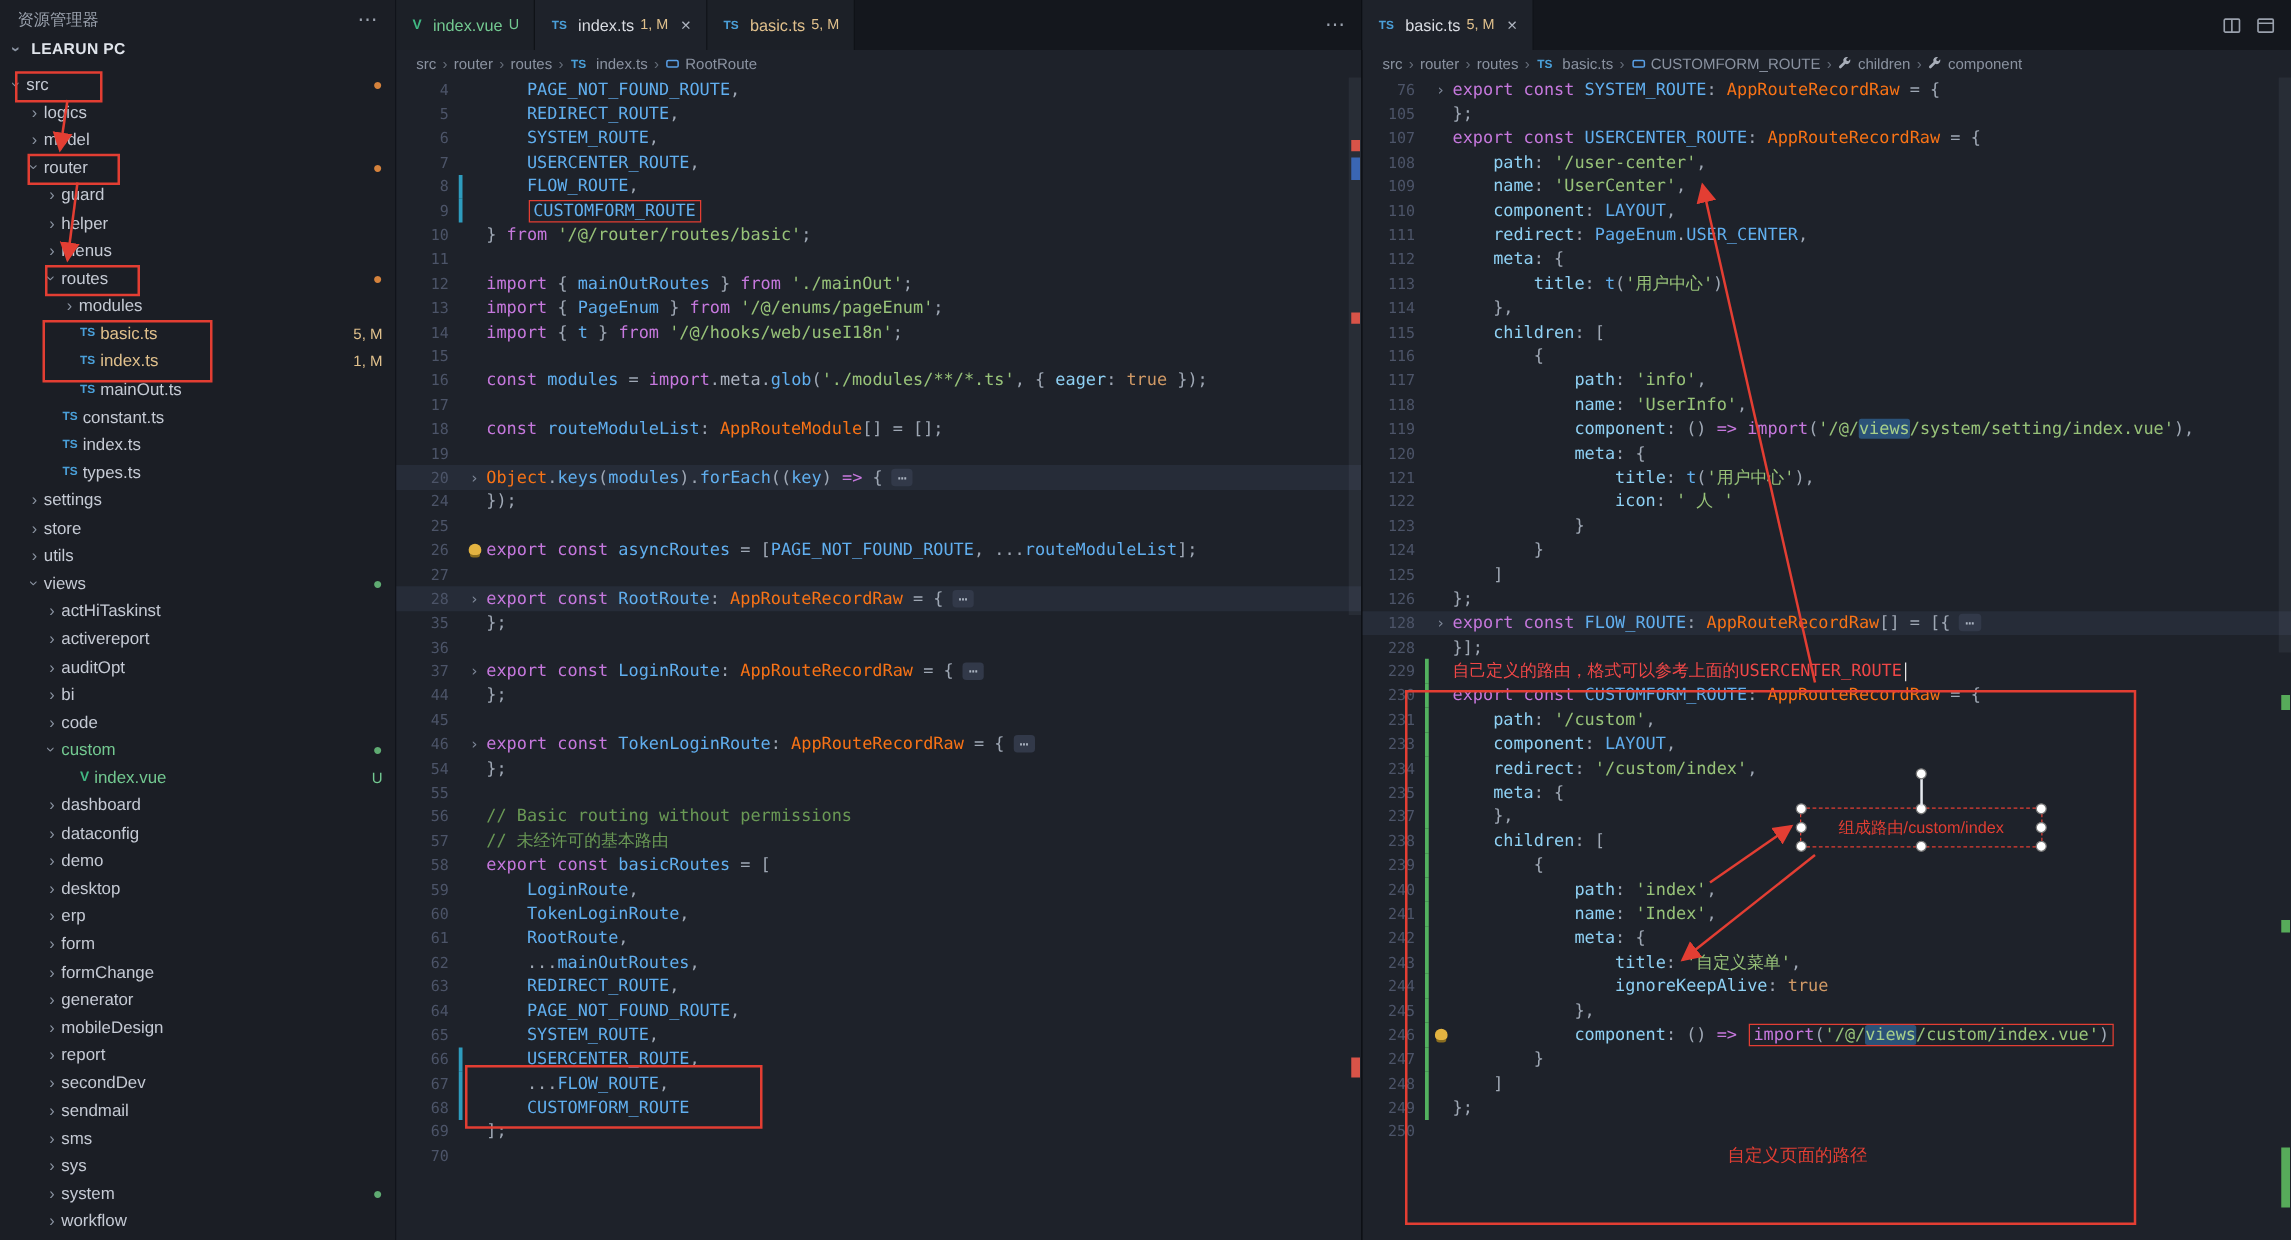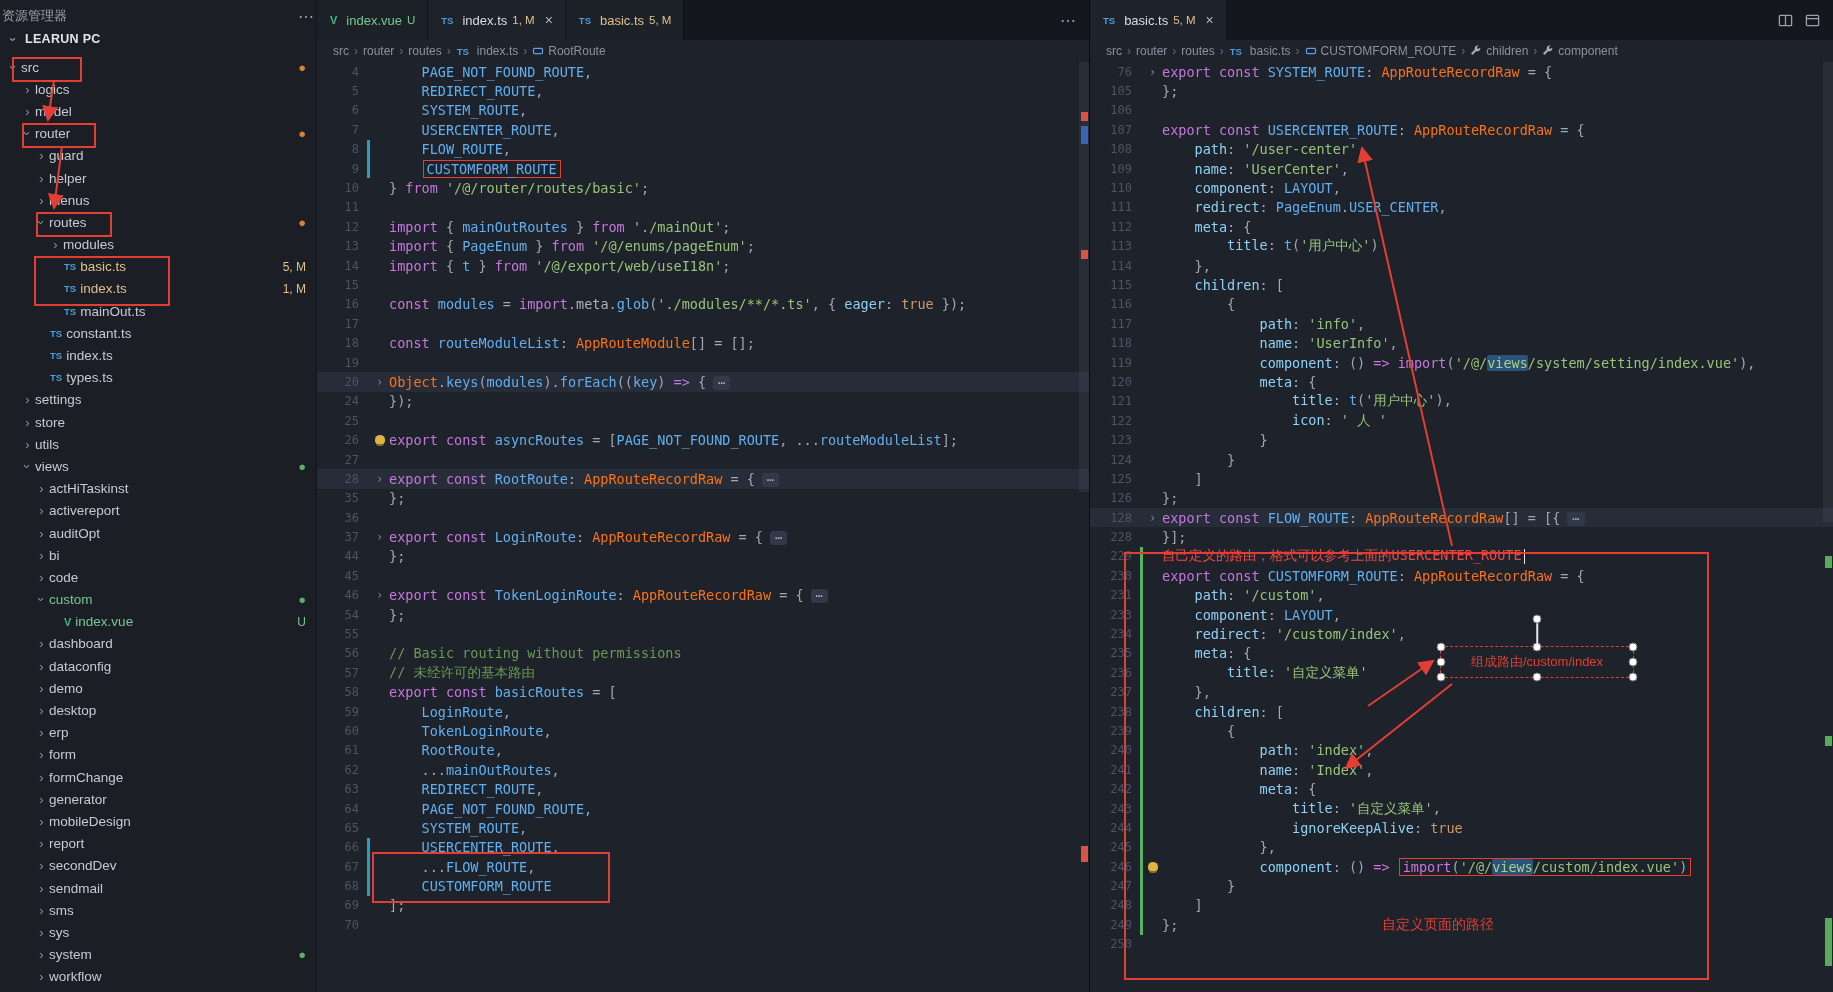--- a/index.html
+++ b/index.html
@@ -2,21 +2,21 @@
 <html><head>
 <meta charset="utf-8">
 <style>
   html,body{margin:0;padding:0;width:1833px;height:992px;overflow:hidden;background:#1e222a;
     font-family:"Liberation Sans",sans-serif;-webkit-font-smoothing:antialiased;}
   .app{position:relative;width:1833px;height:992px;}
 
   
   .sidebar{position:absolute;left:0;top:0;width:316px;height:992px;background:#1b1e25;}
   .sb-head{height:32px;display:flex;align-items:center;justify-content:space-between;
-    padding:0 2px;font-size:13px;color:#9aa1ad;}
+    padding:0 14px;font-size:13px;color:#9aa1ad;}
   .sb-more{cursor:pointer;font-size:16px;color:#9aa1ad;}
   .sb-section{height:24px;display:flex;align-items:flex-start;gap:4px;padding:0 6px;
     font-weight:700;font-size:12.5px;color:#e0e4eb;letter-spacing:.3px;}
   .tree{position:absolute;top:56px;left:0;right:0;bottom:0;overflow:hidden;}
   .trow{height:22.2px;display:flex;align-items:center;font-size:13.5px;color:#c5cad4;cursor:pointer;}
   .chev{width:15px;flex:none;color:#8a93a1;font-size:13px;text-align:center;}
   .chev.open{transform:rotate(90deg);}
   .fi-ts{color:#4a9fd8;font-weight:700;font-size:9.5px;margin:0 4px 0 1px;flex:none;}
   .fi-vue{color:#41b883;font-weight:700;font-size:11px;margin:0 4px 0 1px;flex:none;}
   .tlabel{white-space:nowrap;}
@@ -345,21 +345,21 @@
         <div class="cl"><span class="ln">4</span><span class="git"></span><span class="gl"></span><span class="ct"><span class="tk-d">    </span><span class="tk-v">PAGE_NOT_FOUND_ROUTE</span><span class="tk-p">,</span></span></div>
         <div class="cl"><span class="ln">5</span><span class="git"></span><span class="gl"></span><span class="ct"><span class="tk-d">    </span><span class="tk-v">REDIRECT_ROUTE</span><span class="tk-p">,</span></span></div>
         <div class="cl"><span class="ln">6</span><span class="git"></span><span class="gl"></span><span class="ct"><span class="tk-d">    </span><span class="tk-v">SYSTEM_ROUTE</span><span class="tk-p">,</span></span></div>
         <div class="cl"><span class="ln">7</span><span class="git"></span><span class="gl"></span><span class="ct"><span class="tk-d">    </span><span class="tk-v">USERCENTER_ROUTE</span><span class="tk-p">,</span></span></div>
         <div class="cl"><span class="ln">8</span><span class="git g-mod"></span><span class="gl"></span><span class="ct"><span class="tk-d">    </span><span class="tk-v">FLOW_ROUTE</span><span class="tk-p">,</span></span></div>
         <div class="cl"><span class="ln">9</span><span class="git g-mod"></span><span class="gl"></span><span class="ct"><span class="tk-d">    </span><span class="rb"><span class="tk-v">CUSTOMFORM_ROUTE</span></span></span></div>
         <div class="cl"><span class="ln">10</span><span class="git"></span><span class="gl"></span><span class="ct"><span class="tk-p">} </span><span class="tk-k">from </span><span class="tk-s">'/@/router/routes/basic'</span><span class="tk-p">;</span></span></div>
         <div class="cl"><span class="ln">11</span><span class="git"></span><span class="gl"></span><span class="ct"></span></div>
         <div class="cl"><span class="ln">12</span><span class="git"></span><span class="gl"></span><span class="ct"><span class="tk-k">import</span><span class="tk-p"> { </span><span class="tk-v">mainOutRoutes</span><span class="tk-p"> } </span><span class="tk-k">from </span><span class="tk-s">'./mainOut'</span><span class="tk-p">;</span></span></div>
         <div class="cl"><span class="ln">13</span><span class="git"></span><span class="gl"></span><span class="ct"><span class="tk-k">import</span><span class="tk-p"> { </span><span class="tk-v">PageEnum</span><span class="tk-p"> } </span><span class="tk-k">from </span><span class="tk-s">'/@/enums/pageEnum'</span><span class="tk-p">;</span></span></div>
-        <div class="cl"><span class="ln">14</span><span class="git"></span><span class="gl"></span><span class="ct"><span class="tk-k">import</span><span class="tk-p"> { </span><span class="tk-v">t</span><span class="tk-p"> } </span><span class="tk-k">from </span><span class="tk-s">'/@/export/web/useI18n'</span><span class="tk-p">;</span></span></div>
+        <div class="cl"><span class="ln">14</span><span class="git"></span><span class="gl"></span><span class="ct"><span class="tk-k">import</span><span class="tk-p"> { </span><span class="tk-v">t</span><span class="tk-p"> } </span><span class="tk-k">from </span><span class="tk-s">'/@/hooks/web/useI18n'</span><span class="tk-p">;</span></span></div>
         <div class="cl"><span class="ln">15</span><span class="git"></span><span class="gl"></span><span class="ct"></span></div>
         <div class="cl"><span class="ln">16</span><span class="git"></span><span class="gl"></span><span class="ct"><span class="tk-k">const </span><span class="tk-v">modules</span><span class="tk-p"> = </span><span class="tk-k">import</span><span class="tk-p">.</span><span class="tk-d">meta</span><span class="tk-p">.</span><span class="tk-f">glob</span><span class="tk-p">(</span><span class="tk-s">'./modules/**/*.ts'</span><span class="tk-p">, { </span><span class="tk-r">eager</span><span class="tk-p">: </span><span class="tk-n">true</span><span class="tk-p"> });</span></span></div>
         <div class="cl"><span class="ln">17</span><span class="git"></span><span class="gl"></span><span class="ct"></span></div>
         <div class="cl"><span class="ln">18</span><span class="git"></span><span class="gl"></span><span class="ct"><span class="tk-k">const </span><span class="tk-v">routeModuleList</span><span class="tk-p">: </span><span class="tk-t">AppRouteModule</span><span class="tk-p">[] = [];</span></span></div>
         <div class="cl"><span class="ln">19</span><span class="git"></span><span class="gl"></span><span class="ct"></span></div>
         <div class="cl hl"><span class="ln">20</span><span class="git"></span><span class="gl">›</span><span class="ct"><span class="tk-t">Object</span><span class="tk-p">.</span><span class="tk-f">keys</span><span class="tk-p">(</span><span class="tk-v">modules</span><span class="tk-p">).</span><span class="tk-f">forEach</span><span class="tk-p">((</span><span class="tk-v">key</span><span class="tk-p">) </span><span class="tk-k">=&gt;</span><span class="tk-p"> {</span><span class="tk-e">⋯</span></span></div>
         <div class="cl"><span class="ln">24</span><span class="git"></span><span class="gl"></span><span class="ct"><span class="tk-p">});</span></span></div>
         <div class="cl"><span class="ln">25</span><span class="git"></span><span class="gl"></span><span class="ct"></span></div>
         <div class="cl"><span class="ln">26</span><span class="git"></span><span class="gl"><span class="bulb"></span></span><span class="ct"><span class="tk-k">export const </span><span class="tk-v">asyncRoutes</span><span class="tk-p"> = [</span><span class="tk-v">PAGE_NOT_FOUND_ROUTE</span><span class="tk-p">, ...</span><span class="tk-v">routeModuleList</span><span class="tk-p">];</span></span></div>
         <div class="cl"><span class="ln">27</span><span class="git"></span><span class="gl"></span><span class="ct"></span></div>
@@ -453,21 +453,20 @@
         <span class="crumb">
           <svg width="12" height="12" viewBox="0 0 16 16">
             <path fill="#a8aeb9" d="M13.5 3.2a3.8 3.8 0 0 1-5 4.9L4 12.6a1.5 1.5 0 0 1-2.1-2.1L6.4 6a3.8 3.8 0 0 1 4.9-5l-2 2 .4 1.8 1.8.4 2-2z"></path>
           </svg>
           <span>component</span>
         </span>
       </div>
     <div class="code">
         <div class="cl"><span class="ln">76</span><span class="git"></span><span class="gl">›</span><span class="ct"><span class="tk-k">export const </span><span class="tk-v">SYSTEM_ROUTE</span><span class="tk-p">: </span><span class="tk-t">AppRouteRecordRaw</span><span class="tk-p"> = {</span></span></div>
         <div class="cl"><span class="ln">105</span><span class="git"></span><span class="gl"></span><span class="ct"><span class="tk-p">};</span></span></div>
-        <div class="cl"><span class="ln">106</span><span class="git"></span><span class="gl"></span><span class="ct"></span></div>
         <div class="cl"><span class="ln">107</span><span class="git"></span><span class="gl"></span><span class="ct"><span class="tk-k">export const </span><span class="tk-v">USERCENTER_ROUTE</span><span class="tk-p">: </span><span class="tk-t">AppRouteRecordRaw</span><span class="tk-p"> = {</span></span></div>
         <div class="cl"><span class="ln">108</span><span class="git"></span><span class="gl"></span><span class="ct"><span class="tk-d">    </span><span class="tk-r">path</span><span class="tk-p">: </span><span class="tk-s">'/user-center'</span><span class="tk-p">,</span></span></div>
         <div class="cl"><span class="ln">109</span><span class="git"></span><span class="gl"></span><span class="ct"><span class="tk-d">    </span><span class="tk-r">name</span><span class="tk-p">: </span><span class="tk-s">'UserCenter'</span><span class="tk-p">,</span></span></div>
         <div class="cl"><span class="ln">110</span><span class="git"></span><span class="gl"></span><span class="ct"><span class="tk-d">    </span><span class="tk-r">component</span><span class="tk-p">: </span><span class="tk-v">LAYOUT</span><span class="tk-p">,</span></span></div>
         <div class="cl"><span class="ln">111</span><span class="git"></span><span class="gl"></span><span class="ct"><span class="tk-d">    </span><span class="tk-r">redirect</span><span class="tk-p">: </span><span class="tk-v">PageEnum</span><span class="tk-p">.</span><span class="tk-v">USER_CENTER</span><span class="tk-p">,</span></span></div>
         <div class="cl"><span class="ln">112</span><span class="git"></span><span class="gl"></span><span class="ct"><span class="tk-d">    </span><span class="tk-r">meta</span><span class="tk-p">: {</span></span></div>
         <div class="cl"><span class="ln">113</span><span class="git"></span><span class="gl"></span><span class="ct"><span class="tk-d">        </span><span class="tk-r">title</span><span class="tk-p">: </span><span class="tk-f">t</span><span class="tk-p">(</span><span class="tk-s">'用户中心'</span><span class="tk-p">)</span></span></div>
         <div class="cl"><span class="ln">114</span><span class="git"></span><span class="gl"></span><span class="ct"><span class="tk-d">    </span><span class="tk-p">},</span></span></div>
         <div class="cl"><span class="ln">115</span><span class="git"></span><span class="gl"></span><span class="ct"><span class="tk-d">    </span><span class="tk-r">children</span><span class="tk-p">: [</span></span></div>
         <div class="cl"><span class="ln">116</span><span class="git"></span><span class="gl"></span><span class="ct"><span class="tk-d">        </span><span class="tk-p">{</span></span></div>
@@ -482,21 +481,20 @@
         <div class="cl"><span class="ln">125</span><span class="git"></span><span class="gl"></span><span class="ct"><span class="tk-d">    </span><span class="tk-p">]</span></span></div>
         <div class="cl"><span class="ln">126</span><span class="git"></span><span class="gl"></span><span class="ct"><span class="tk-p">};</span></span></div>
         <div class="cl hl"><span class="ln">128</span><span class="git"></span><span class="gl">›</span><span class="ct"><span class="tk-k">export const </span><span class="tk-v">FLOW_ROUTE</span><span class="tk-p">: </span><span class="tk-t">AppRouteRecordRaw</span><span class="tk-p">[] = [{</span><span class="tk-e">⋯</span></span></div>
         <div class="cl"><span class="ln">228</span><span class="git"></span><span class="gl"></span><span class="ct"><span class="tk-p">}];</span></span></div>
         <div class="cl"><span class="ln">229</span><span class="git g-add"></span><span class="gl"></span><span class="ct"><span class="tk-R">自己定义的路由，格式可以参考上面的USERCENTER_ROUTE</span><span class="cursor"></span></span></div>
         <div class="cl"><span class="ln">230</span><span class="git g-add"></span><span class="gl"></span><span class="ct"><span class="tk-k">export const </span><span class="tk-v">CUSTOMFORM_ROUTE</span><span class="tk-p">: </span><span class="tk-t">AppRouteRecordRaw</span><span class="tk-p"> = {</span></span></div>
         <div class="cl"><span class="ln">231</span><span class="git g-add"></span><span class="gl"></span><span class="ct"><span class="tk-d">    </span><span class="tk-r">path</span><span class="tk-p">: </span><span class="tk-s">'/custom'</span><span class="tk-p">,</span></span></div>
         <div class="cl"><span class="ln">233</span><span class="git g-add"></span><span class="gl"></span><span class="ct"><span class="tk-d">    </span><span class="tk-r">component</span><span class="tk-p">: </span><span class="tk-v">LAYOUT</span><span class="tk-p">,</span></span></div>
         <div class="cl"><span class="ln">234</span><span class="git g-add"></span><span class="gl"></span><span class="ct"><span class="tk-d">    </span><span class="tk-r">redirect</span><span class="tk-p">: </span><span class="tk-s">'/custom/index'</span><span class="tk-p">,</span></span></div>
         <div class="cl"><span class="ln">235</span><span class="git g-add"></span><span class="gl"></span><span class="ct"><span class="tk-d">    </span><span class="tk-r">meta</span><span class="tk-p">: {</span></span></div>
-        <div class="cl"><span class="ln">236</span><span class="git g-add"></span><span class="gl"></span><span class="ct"><span class="tk-d">        </span><span class="tk-r">title</span><span class="tk-p">: </span><span class="tk-s">'自定义菜单'</span></span></div>
         <div class="cl"><span class="ln">237</span><span class="git g-add"></span><span class="gl"></span><span class="ct"><span class="tk-d">    </span><span class="tk-p">},</span></span></div>
         <div class="cl"><span class="ln">238</span><span class="git g-add"></span><span class="gl"></span><span class="ct"><span class="tk-d">    </span><span class="tk-r">children</span><span class="tk-p">: [</span></span></div>
         <div class="cl"><span class="ln">239</span><span class="git g-add"></span><span class="gl"></span><span class="ct"><span class="tk-d">        </span><span class="tk-p">{</span></span></div>
         <div class="cl"><span class="ln">240</span><span class="git g-add"></span><span class="gl"></span><span class="ct"><span class="tk-d">            </span><span class="tk-r">path</span><span class="tk-p">: </span><span class="tk-s">'index'</span><span class="tk-p">,</span></span></div>
         <div class="cl"><span class="ln">241</span><span class="git g-add"></span><span class="gl"></span><span class="ct"><span class="tk-d">            </span><span class="tk-r">name</span><span class="tk-p">: </span><span class="tk-s">'Index'</span><span class="tk-p">,</span></span></div>
         <div class="cl"><span class="ln">242</span><span class="git g-add"></span><span class="gl"></span><span class="ct"><span class="tk-d">            </span><span class="tk-r">meta</span><span class="tk-p">: {</span></span></div>
         <div class="cl"><span class="ln">243</span><span class="git g-add"></span><span class="gl"></span><span class="ct"><span class="tk-d">                </span><span class="tk-r">title</span><span class="tk-p">: </span><span class="tk-s">'自定义菜单'</span><span class="tk-p">,</span></span></div>
         <div class="cl"><span class="ln">244</span><span class="git g-add"></span><span class="gl"></span><span class="ct"><span class="tk-d">                </span><span class="tk-r">ignoreKeepAlive</span><span class="tk-p">: </span><span class="tk-n">true</span></span></div>
         <div class="cl"><span class="ln">245</span><span class="git g-add"></span><span class="gl"></span><span class="ct"><span class="tk-d">            </span><span class="tk-p">},</span></span></div>
         <div class="cl"><span class="ln">246</span><span class="git g-add"></span><span class="gl"><span class="bulb"></span></span><span class="ct"><span class="tk-d">            </span><span class="tk-r">component</span><span class="tk-p">: () </span><span class="tk-k">=&gt; </span><span class="rb"><span class="tk-k">import</span><span class="tk-p">(</span><span class="tk-s">'/@/</span><span class="tk-h">views</span><span class="tk-s">/custom/index.vue'</span><span class="tk-p">)</span></span></span></div>

